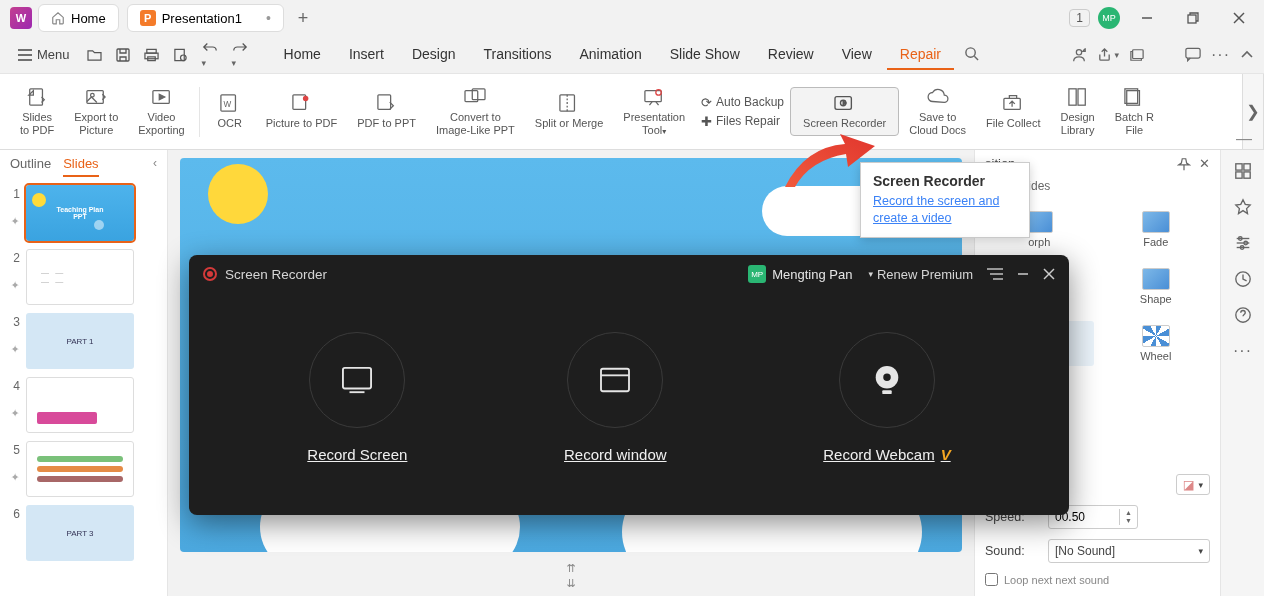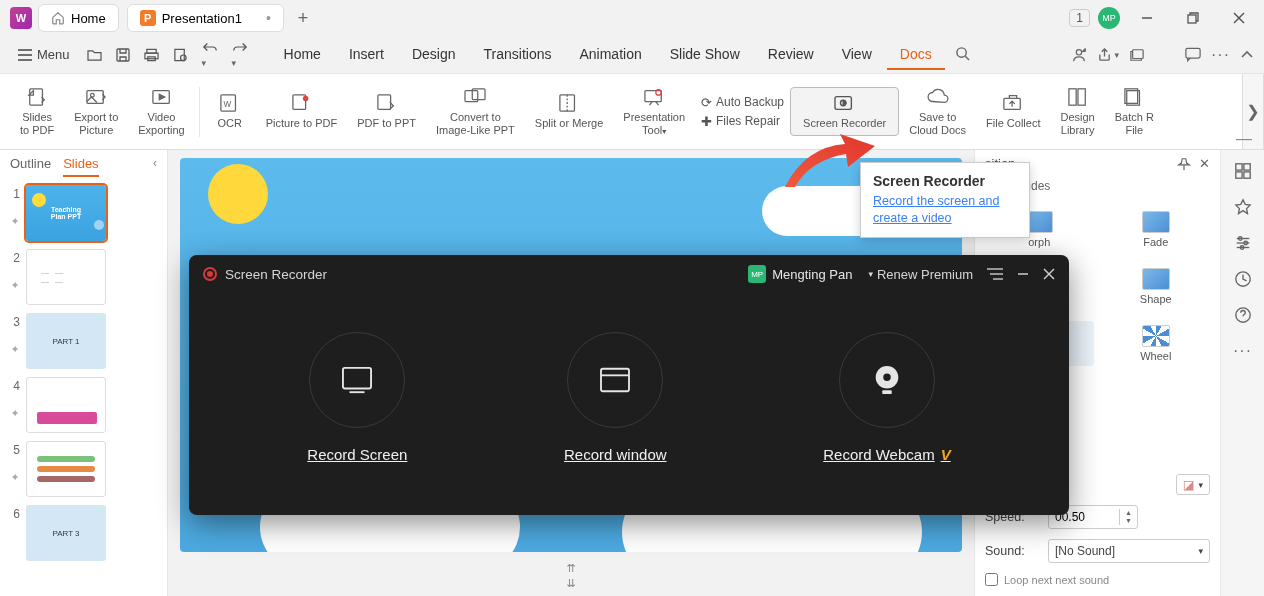--- a/index.html
+++ b/index.html
@@ -55,21 +55,21 @@
 .slides-panel { width: 168px; background: #fff; border-right: 1px solid #e5e5e5; display: flex; flex-direction: column; }
 .slides-tabs { display: flex; padding: 6px 10px 0; gap: 12px; font-size: 13px; text-align: center; }
 .slides-tab { color: #666; padding-bottom: 4px; cursor: pointer; }
 .slides-tab.active { color: #e96217; border-bottom: 2px solid #e96217; }
 .slides-tab-arrow { margin-left: auto; color: #888; font-size: 12px; }
 .thumbs { flex:1; overflow-y:auto; padding: 8px 6px 8px 10px; display:flex; flex-direction:column; gap:8px; }
 .thumb-row { display:flex; gap:6px; align-items:flex-start; }
 .thumb-num { font-size:12px; color:#666; width:10px; text-align:right; padding-top:2px;}
 .thumb-num-col { display:flex; flex-direction:column; gap:8px; align-items:center;}
 .thumb-star { color:#aaa; font-size:11px; margin-top:6px;}
-.thumb { width: 80px; height: 56px; border-radius: 3px; cursor:pointer; position:relative; overflow:hidden; }
+.thumb { width: 108px; height: 56px; border-radius: 3px; cursor:pointer; position:relative; overflow:hidden; }
 .thumb.selected { outline: 2px solid #e96217; }
 .thumb.t1 { background: linear-gradient(#4db3ec, #3aa3e0); }
 .thumb.t1::after { content:""; position:absolute; left:6px; top:8px; width:14px; height:14px; background:#ffdb3b; border-radius:50%; box-shadow: 60px 25px 0 -2px rgba(255,255,255,0.5);}
 .thumb.t1 .tlabel { position:absolute; left:50%; top:50%; transform:translate(-50%,-50%); font-size:7px; font-weight:bold; color:#fff; text-align:center;}
 .thumb.t2 { background:#fff; border:1px solid #ddd; }
 .thumb.t2::after { content:"— —\A— —"; white-space:pre; position:absolute; top:18px; left:14px; font-size:8px; color:#aaa; letter-spacing:2px;}
 .thumb.t3 { background:#d4e7f5; }
 .thumb.t3 .tlabel { position:absolute; left:50%; top:50%; transform:translate(-50%,-50%); font-size:8px; color:#335; }
 .thumb.t4 { background:#fff; border:1px solid #ddd; }
 .thumb.t4::after { content:""; position:absolute; bottom:8px; left:10px; width:60px; height:12px; background:linear-gradient(90deg,#d84a9a,#d84a9a); border-radius:2px;}
@@ -220,21 +220,21 @@
   </div>
   <div class="menu-tabs">
     <div class="menu-tab">Home</div>
     <div class="menu-tab">Insert</div>
     <div class="menu-tab">Design</div>
     <div class="menu-tab">Transitions</div>
     <div class="menu-tab">Animation</div>
     <div class="menu-tab">Slide Show</div>
     <div class="menu-tab">Review</div>
     <div class="menu-tab">View</div>
-    <div class="menu-tab active">Docs</div>
+    <div class="menu-tab active">Repair</div>
     <div class="menu-tab" style="padding:6px 8px;">
         <svg width="15" height="15" viewBox="0 0 16 16" fill="none" stroke="#666" stroke-width="1.5">
           <circle cx="7" cy="7" r="5"></circle>
           <line x1="11" y1="11" x2="15" y2="15"></line>
         </svg>
       </div>
   </div>
   <div class="menu-right">
     <span>
         <svg width="16" height="16" viewBox="0 0 18 18" fill="none" stroke="#666" stroke-width="1.4">

